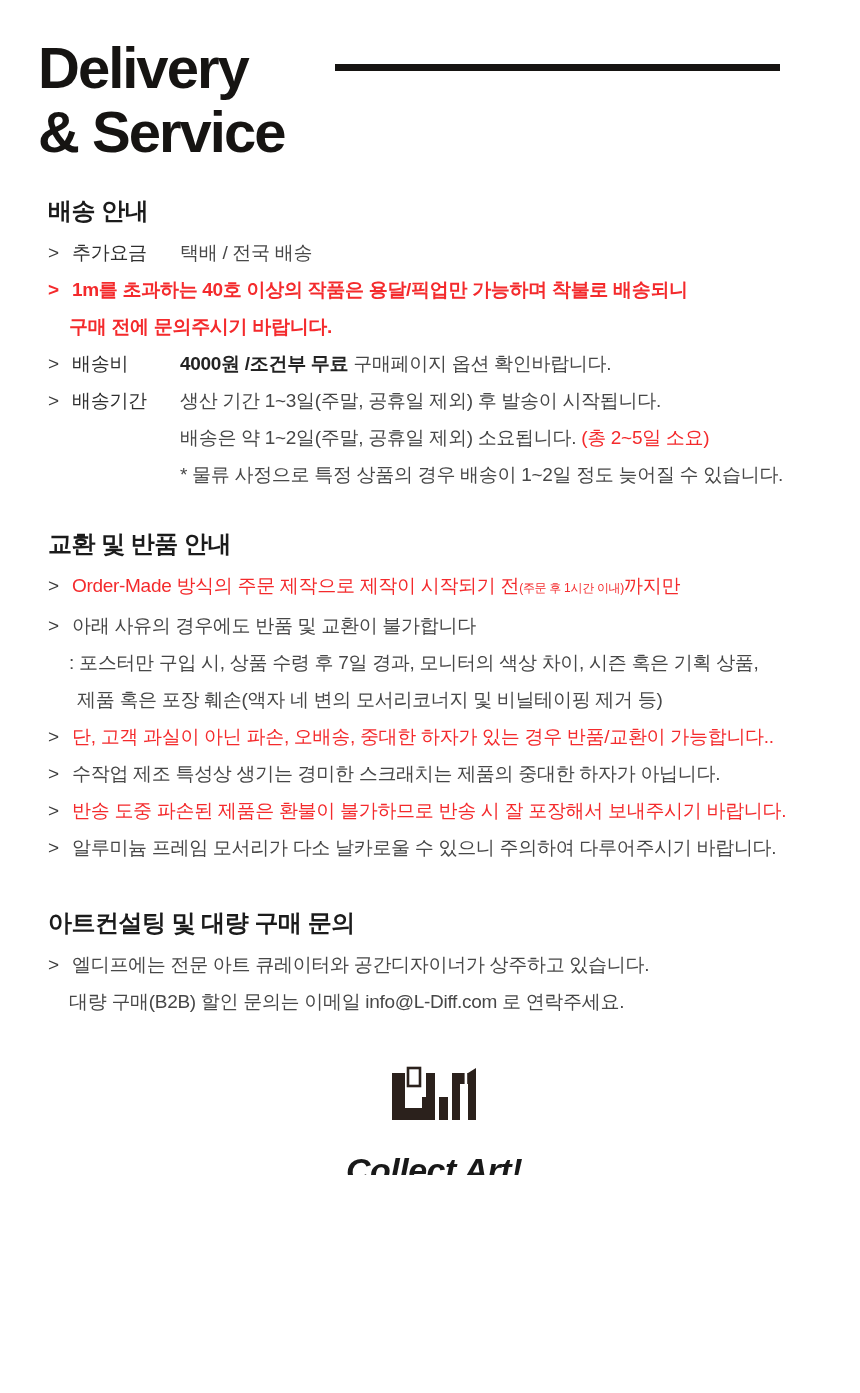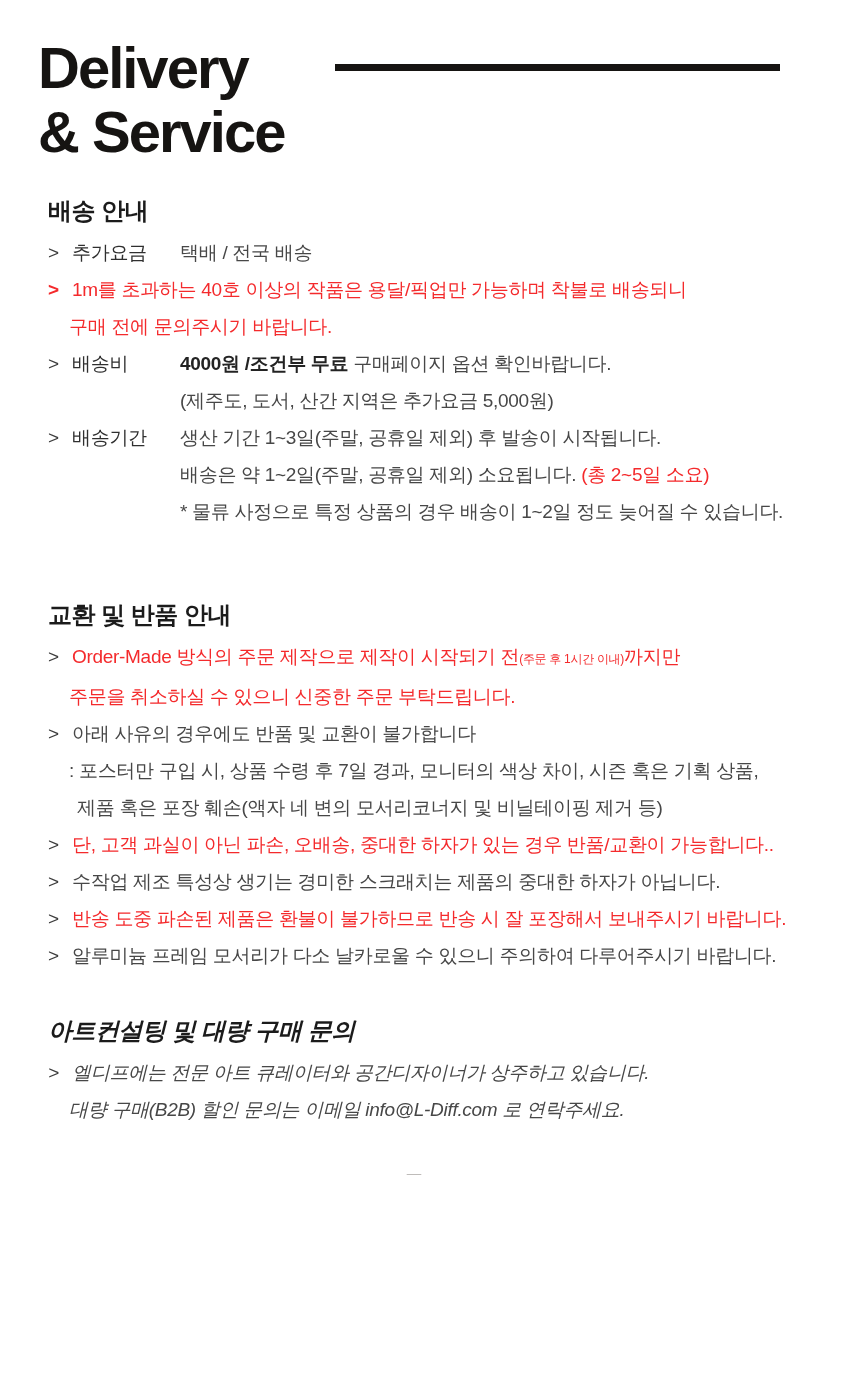--- a/index.html
+++ b/index.html
@@ -29,23 +29,23 @@
     letter-spacing:-2px;
     color:#161412;
   }
   .title-rule{
     position:absolute;
     left:297px;top:28px;
     width:445px;height:7px;
     background:#161412;
   }
   
-  .section{margin-top:68px;}
+  .section{margin-top:34px;}
   .section.s1{margin-top:30px;}
-  .section.s3{margin-top:40px;font-style:italic;}
+  .section.s3{margin-top:40px;}
   .sec-heading{
     margin:0 0 6px 0;
     font-size:24px;
     line-height:34px;
     font-weight:700;
     letter-spacing:-0.5px;
     color:var(--ink);
   }
   .line{
     font-size:19px;
@@ -54,21 +54,21 @@
     white-space:nowrap;
   }
   .line .marker{display:inline-block;width:24px;color:#3c3c3c;}
   .line .marker.red-bold{color:var(--red);font-weight:700;}
   .line .label{display:inline-block;width:108px;color:#2f2f2f;}
   .line.value{padding-left:132px;}
   .line.indent{padding-left:21px;}
   .line.indent2{padding-left:29px;}
   .seg{color:var(--body);}
   .seg.red{color:var(--red);}
-  .seg.red-bold{color:var(--red);font-weight:400;}
+  .seg.red-bold{color:var(--red);font-weight:700;}
   .seg.red-small{color:var(--red);font-size:12px;}
   .seg.bold-dark{color:#232323;font-weight:700;}
   
   .logo-wrap{width:88px;height:56px;margin:46px auto 0 auto;color:var(--logo);}
   .footer-slogan{
     margin-top:26px;
     text-align:center;
     font-size:34px;
     line-height:44px;
     font-weight:700;
@@ -90,29 +90,27 @@
     <div class="title-rule"></div>
   </div>
 
   <div>
       <section class="section s1">
         <h2 class="sec-heading">배송 안내</h2>
         <div class="line full"><span class="marker">&gt;</span><span class="label">추가요금</span><span class="seg">택배 / 전국 배송</span></div>
         <div class="line full"><span class="marker red-bold">&gt;</span><span class="seg red-bold">1m를 초과하는 40호 이상의 작품은 용달/픽업만 가능하며 착불로 배송되니</span></div>
         <div class="line indent"><span class="seg red-bold">구매 전에 문의주시기 바랍니다.</span></div>
         <div class="line full"><span class="marker">&gt;</span><span class="label">배송비</span><span class="seg bold-dark">4000원 /조건부 무료</span><span class="seg"> 구매페이지 옵션 확인바랍니다.</span></div>
-        <div class="line value"><span class="seg">(제주도, 도서, 산간 지역은 추가요금 5,000원)</span></div>
         <div class="line full"><span class="marker">&gt;</span><span class="label">배송기간</span><span class="seg">생산 기간 1~3일(주말, 공휴일 제외) 후 발송이 시작됩니다.</span></div>
         <div class="line value"><span class="seg">배송은 약 1~2일(주말, 공휴일 제외) 소요됩니다. </span><span class="seg red">(총 2~5일 소요)</span></div>
         <div class="line value"><span class="seg">* 물류 사정으로 특정 상품의 경우 배송이 1~2일 정도 늦어질 수 있습니다.</span></div>
       </section>
       <section class="section s2">
         <h2 class="sec-heading">교환 및 반품 안내</h2>
         <div class="line full"><span class="marker">&gt;</span><span class="seg red">Order-Made 방식의 주문 제작으로 제작이 시작되기 전</span><span class="seg red-small">(주문 후 1시간 이내)</span><span class="seg red">까지만</span></div>
-        <div class="line indent"><span class="seg red">주문을 취소하실 수 있으니 신중한 주문 부탁드립니다.</span></div>
         <div class="line full"><span class="marker">&gt;</span><span class="seg">아래 사유의 경우에도 반품 및 교환이 불가합니다</span></div>
         <div class="line indent"><span class="seg">: 포스터만 구입 시, 상품 수령 후 7일 경과, 모니터의 색상 차이, 시즌 혹은 기획 상품,</span></div>
         <div class="line indent2"><span class="seg">제품 혹은 포장 훼손(액자 네 변의 모서리코너지 및 비닐테이핑 제거 등)</span></div>
         <div class="line full"><span class="marker">&gt;</span><span class="seg red">단, 고객 과실이 아닌 파손, 오배송, 중대한 하자가 있는 경우 반품/교환이 가능합니다..</span></div>
         <div class="line full"><span class="marker">&gt;</span><span class="seg">수작업 제조 특성상 생기는 경미한 스크래치는 제품의 중대한 하자가 아닙니다.</span></div>
         <div class="line full"><span class="marker">&gt;</span><span class="seg red">반송 도중 파손된 제품은 환불이 불가하므로 반송 시 잘 포장해서 보내주시기 바랍니다.</span></div>
         <div class="line full"><span class="marker">&gt;</span><span class="seg">알루미늄 프레임 모서리가 다소 날카로울 수 있으니 주의하여 다루어주시기 바랍니다.</span></div>
       </section>
       <section class="section s3">
         <h2 class="sec-heading">아트컨설팅 및 대량 구매 문의</h2>

